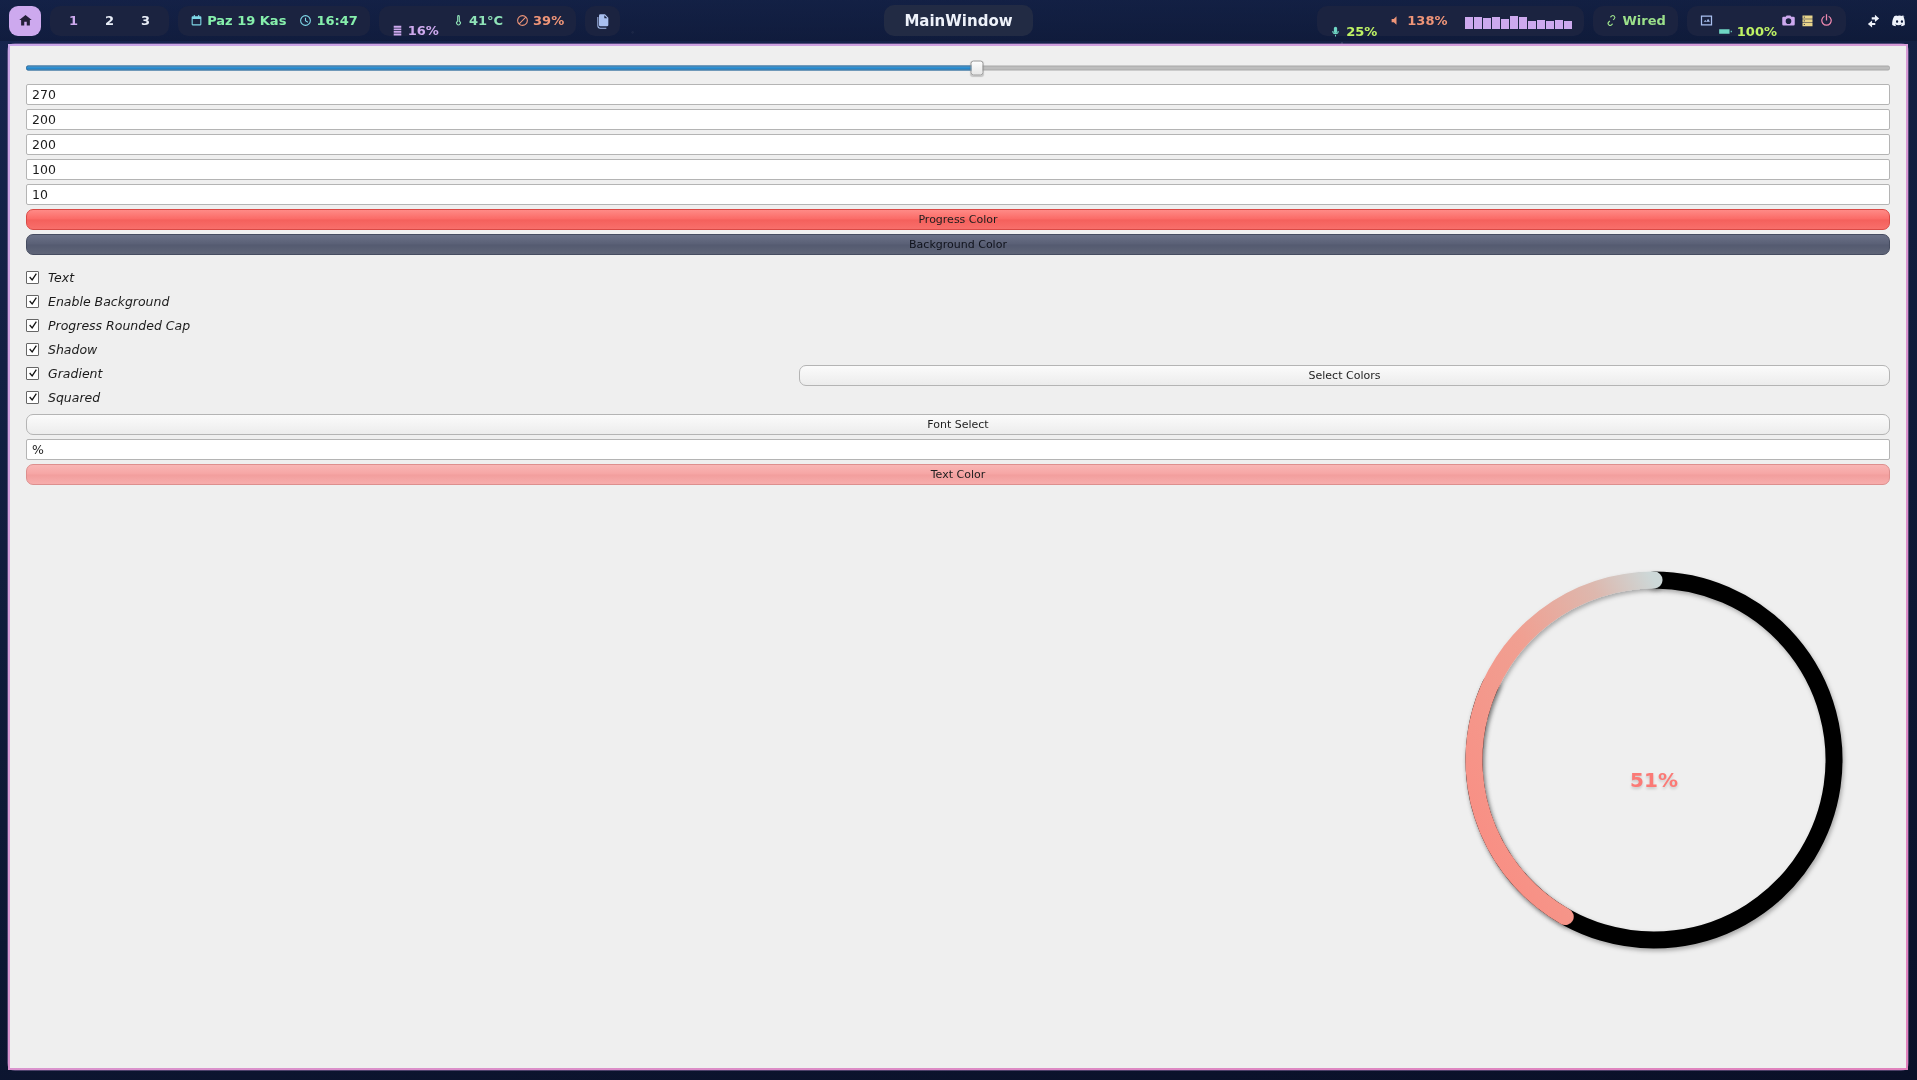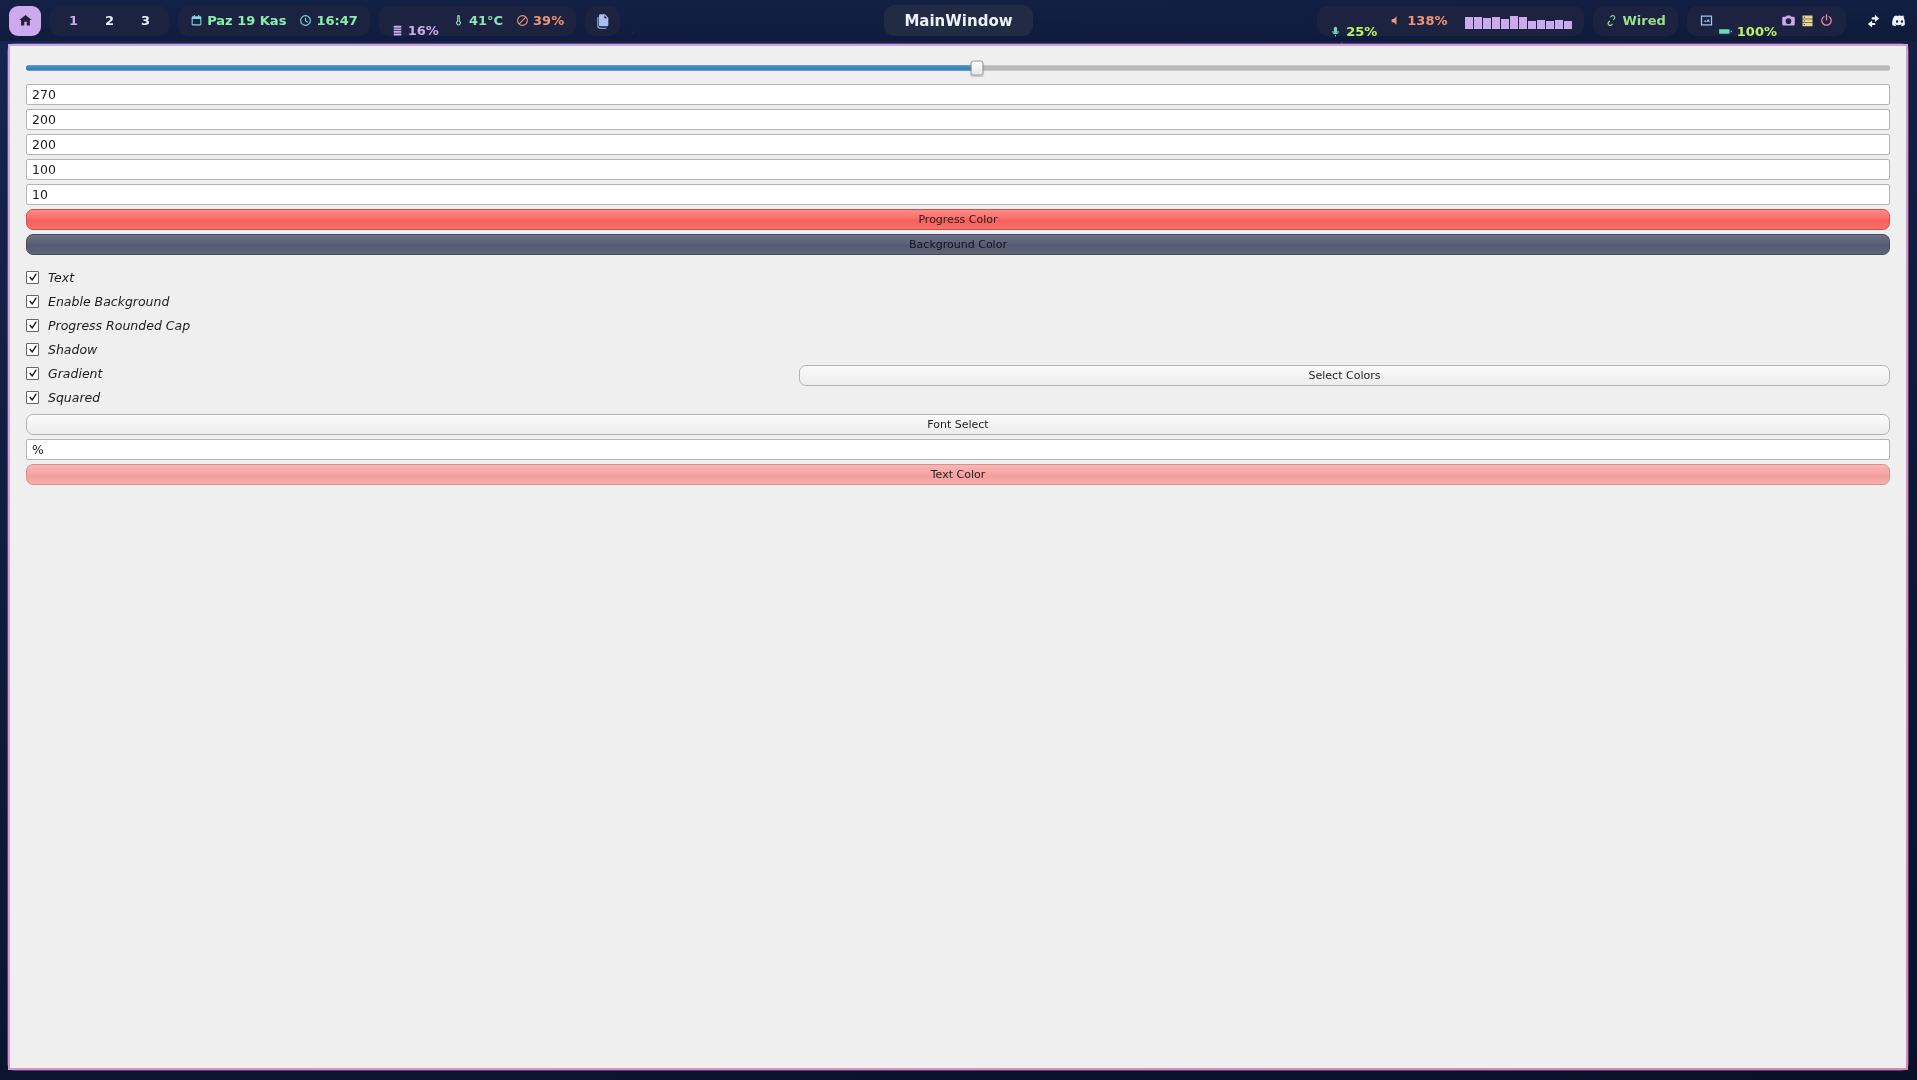--- a/index.html
+++ b/index.html
@@ -447,13 +447,33 @@
         <div class="btn-bar btn-plain">Select Colors</div>
       </div>
     </div>
 
     <div class="btn-bar btn-plain" style="margin-top:9px;">Font Select</div>
     <input class="txt-input" value="%" style="">
     <div class="btn-bar btn-text-color" style="margin-top:4px;">Text Color</div>
 
   </div>
 
+  <div id="gauge-wrap">
+    <svg viewBox="0 0 480 420">
+      <defs>
+        <linearGradient id="progGrad" x1="1" y1="0" x2="0" y2="1">
+          <stop offset="0%" stop-color="#cdd8d8"></stop>
+          <stop offset="18%" stop-color="#ddb8ae"></stop>
+          <stop offset="45%" stop-color="#f0a092"></stop>
+          <stop offset="100%" stop-color="#fb8a80"></stop>
+        </linearGradient>
+        <filter id="softShadow" x="-30%" y="-30%" width="160%" height="160%">
+          <feDropShadow dx="1.5" dy="2.5" stdDeviation="2.2" flood-color="#000" flood-opacity="0.30"></feDropShadow>
+        </filter>
+      </defs>
+
+      <path id="gauge-track" d="M 240.0 30.0 A 180 180 0 1 1 76.9 133.9" fill="none" stroke="#000000" stroke-width="17" stroke-linecap="round" filter="url(#softShadow)"></path>
+
+      <path id="gauge-progress" d="M 240.0 30.0 A 180 180 0 0 0 151.2 366.6" fill="none" stroke="url(#progGrad)" stroke-width="17" stroke-linecap="round" filter="url(#softShadow)"></path>
+    </svg>
+    <div id="gauge-value">51%</div>
+  </div>
 </div>
 
 </body></html>

